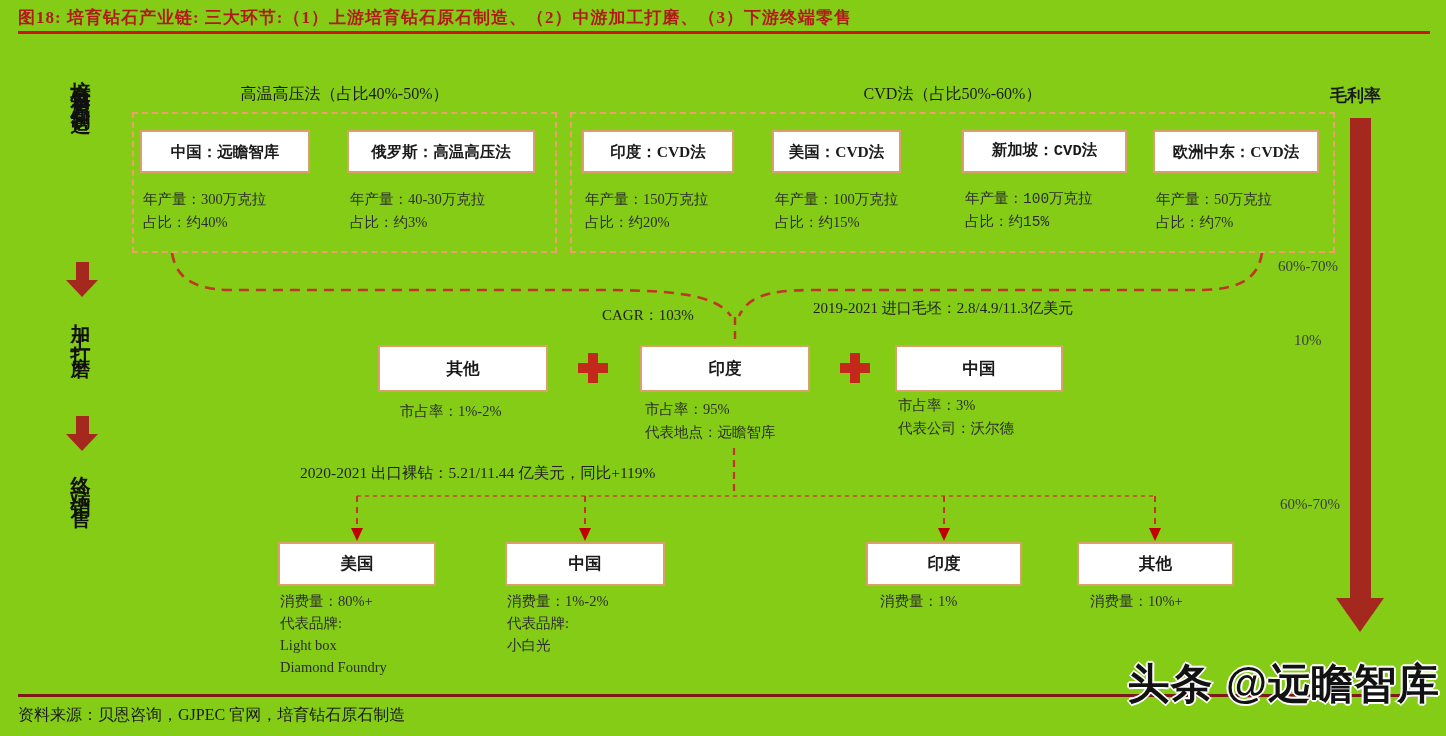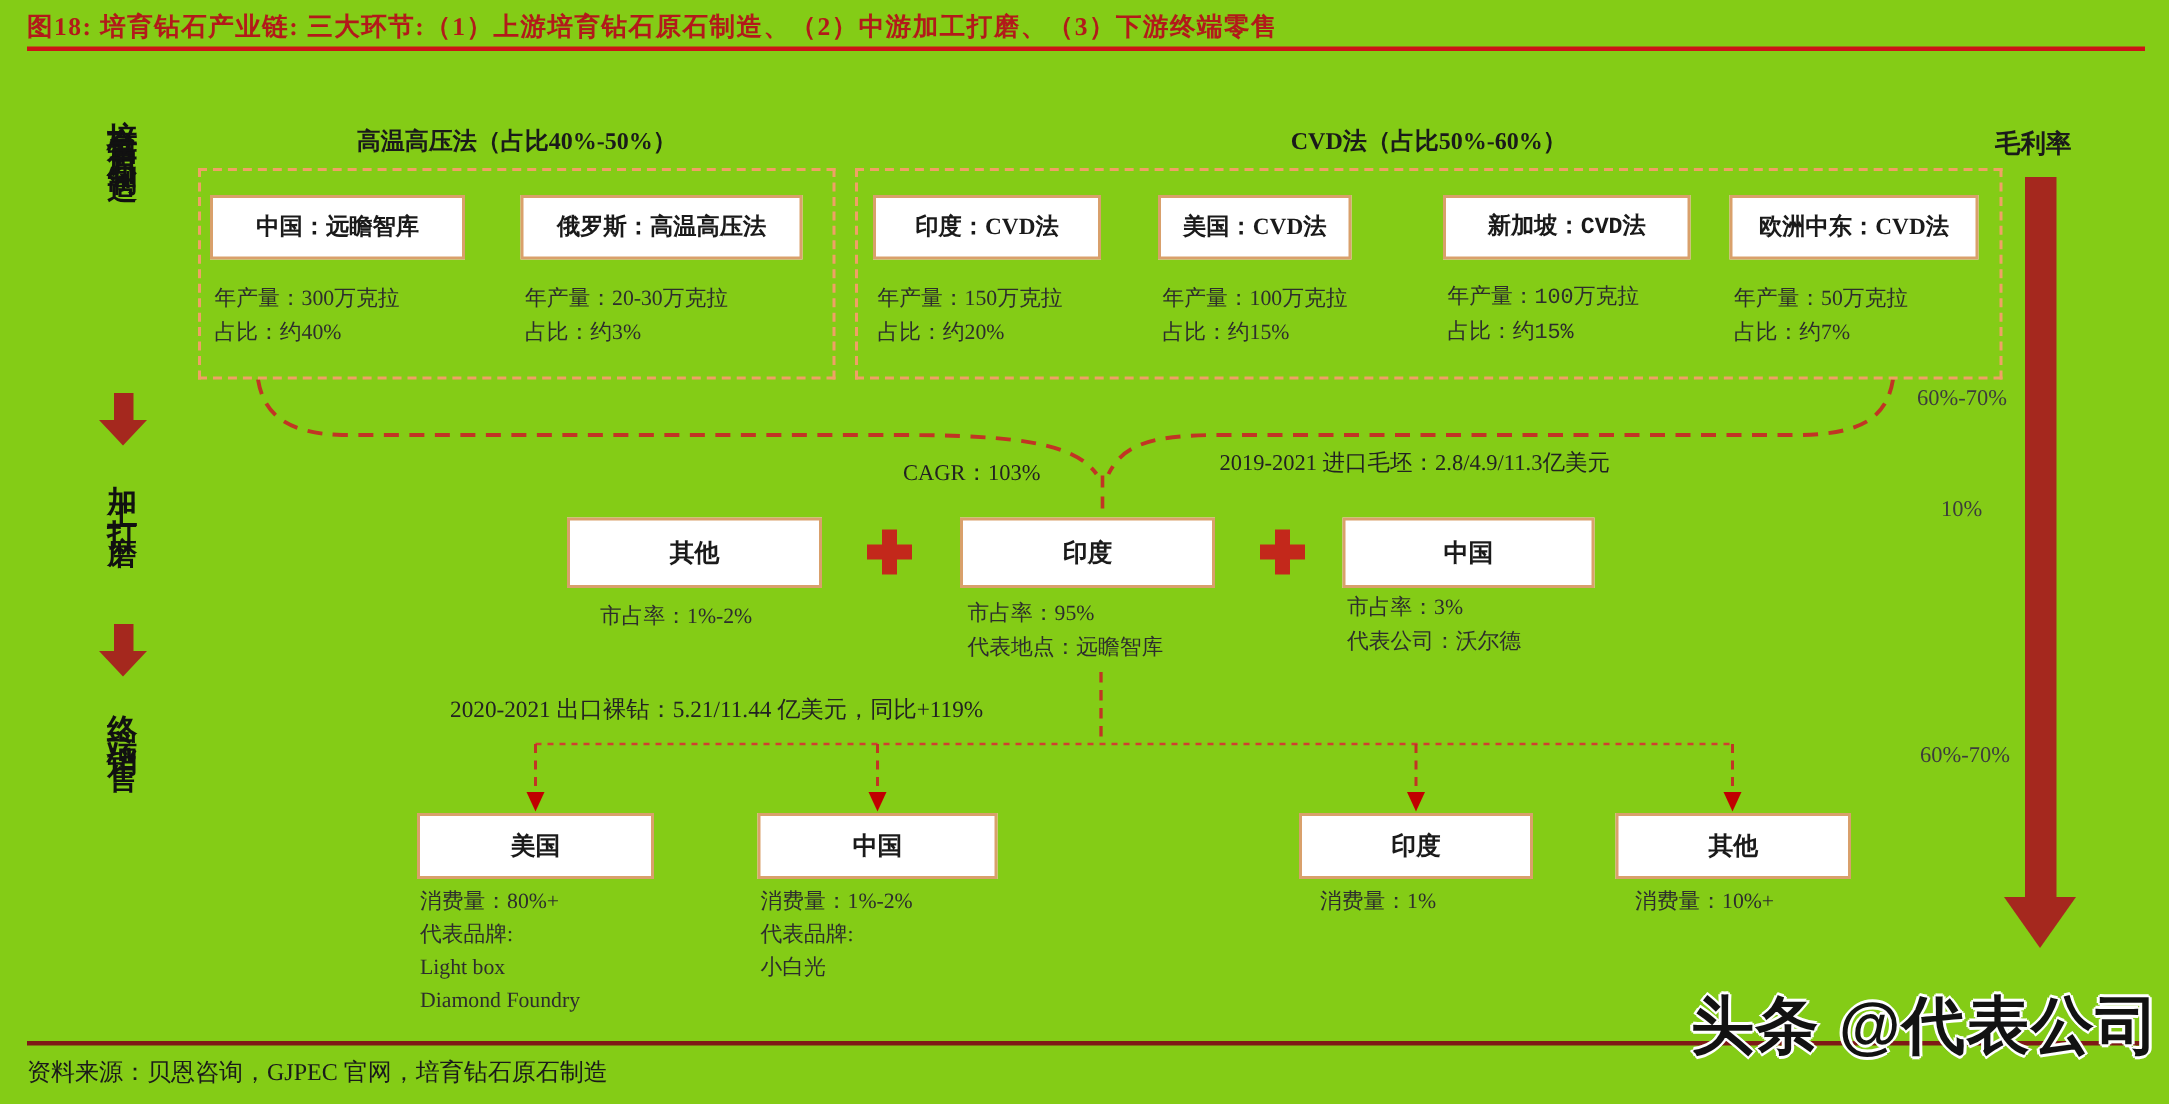--- a/index.html
+++ b/index.html
@@ -18,21 +18,21 @@
   .block-arrow { position:absolute; width:32px; }
   .ba-shaft { width:13px; height:18px; background:#A5281E; margin:0 auto; }
   .ba-head { width:0; height:0; border-left:16px solid transparent; border-right:16px solid transparent; border-top:17px solid #A5281E; }
   .ba1 { left:66px; top:262px; }
   .ba2 { left:66px; top:416px; }
 
   
   .group { position:absolute; top:112px; height:141px; border:2px dashed #F0A066; background:transparent; }
   .g1 { left:132px; width:425px; }
   .g2 { left:570px; width:765px; }
-  .group-label { position:absolute; top:84px; font-size:16px; font-weight:bold; text-align:center; }
+  .group-label { position:absolute; top:84px; font-size:16px; font-weight:normal; text-align:center; }
   .gl1 { left:132px; width:425px; }
   .gl2 { left:570px; width:765px; }
 
   .pcard { position:absolute; top:130px; }
   .pname { height:43px; border:2px solid #D9A06B; background:#fff; text-align:center; line-height:39px; font-weight:bold; font-size:15.5px; }
   .plines { margin-top:15px; padding-left:3px; }
   .plines div { font-size:14.5px; line-height:23px; color:#2d2d2d; }
 
   
   .margin-title { position:absolute; left:1330px; top:84px; font-size:17px; font-weight:bold; }
@@ -136,21 +136,21 @@
   <div class="pcard" style="left:140px;">
     <div class="pname" style="width:170px;">中国：远瞻智库</div>
     <div class="plines">
       <div>年产量：300万克拉</div>
       <div>占比：约40%</div>
     </div>
   </div>
   <div class="pcard" style="left:347px;">
     <div class="pname" style="width:188px;">俄罗斯：高温高压法</div>
     <div class="plines">
-      <div>年产量：20-30万克拉</div>
+      <div>年产量：40-30万克拉</div>
       <div>占比：约3%</div>
     </div>
   </div>
   <div class="pcard" style="left:582px;">
     <div class="pname" style="width:152px;">印度：CVD法</div>
     <div class="plines">
       <div>年产量：150万克拉</div>
       <div>占比：约20%</div>
     </div>
   </div>
@@ -225,15 +225,15 @@
   </div>
   <div class="mlines ml-india">
     <div>消费量：1%</div>
   </div>
   <div class="mlines ml-other">
     <div>消费量：10%+</div>
   </div>
 
   <div class="footer-rule"></div>
   <div class="source">资料来源：贝恩咨询，GJPEC 官网，培育钻石原石制造</div>
-  <div class="watermark">头条 @代表公司</div>
+  <div class="watermark">头条 @远瞻智库</div>
 
 </div>
 
 </body></html>

